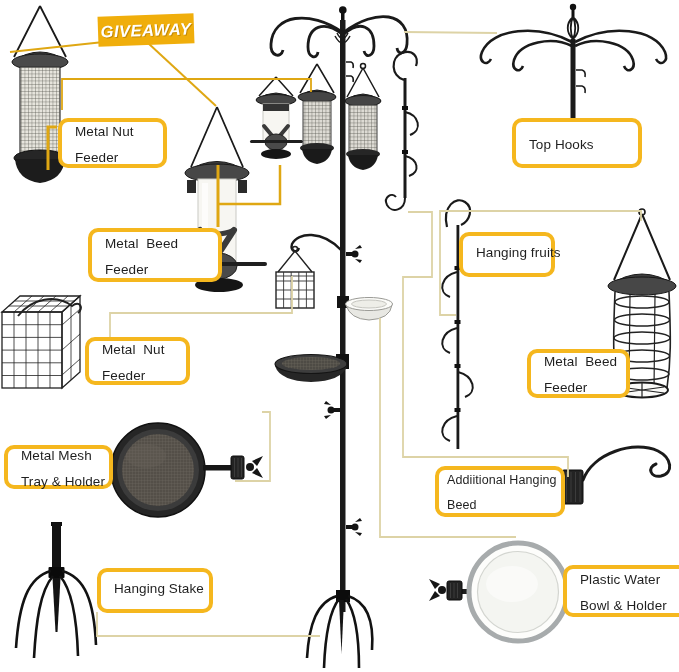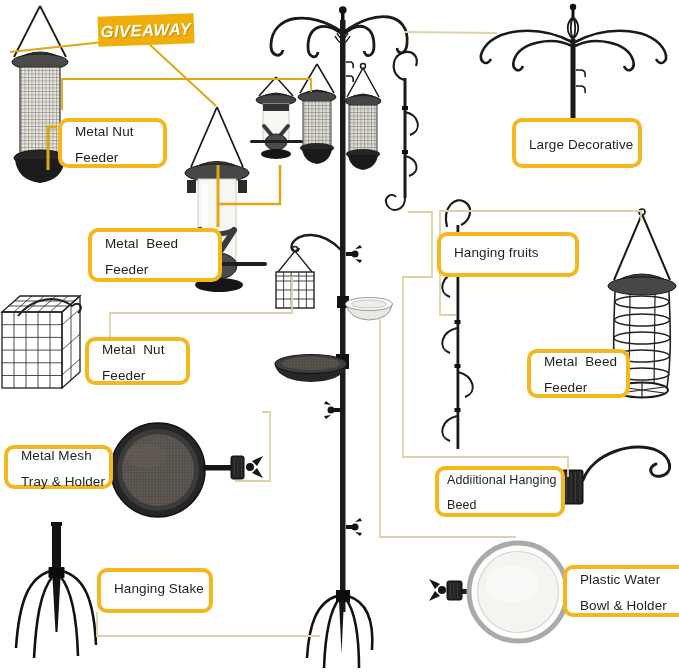--- a/index.html
+++ b/index.html
@@ -294,24 +294,24 @@
   <span class="label-line">Metal  Beed</span>
   <span class="label-line">Feeder</span>
 </div>
 
 <div class="label-box" style="left:85px;top:337px;width:105px;height:48px">
   <span class="label-line">Metal  Nut</span>
   <span class="label-line">Feeder</span>
 </div>
 
 <div class="label-box" style="left:512px;top:118px;width:130px;height:50px">
-  <span class="label-line">Large Decorative</span>
-</div>
-
-<div class="label-box" style="left:437px;top:232px;width:142px;height:45px">
+  <span class="label-line">Top Hooks</span>
+</div>
+
+<div class="label-box" style="left:459px;top:232px;width:96px;height:45px">
   <span class="label-line">Hanging fruits</span>
   <span class="label-line"></span>
 </div>
 
 <div class="label-box" style="left:527px;top:349px;width:103px;height:49px">
   <span class="label-line">Metal  Beed</span>
   <span class="label-line">Feeder</span>
 </div>
 
 <div class="label-box" style="left:4px;top:445px;width:109px;height:44px">

